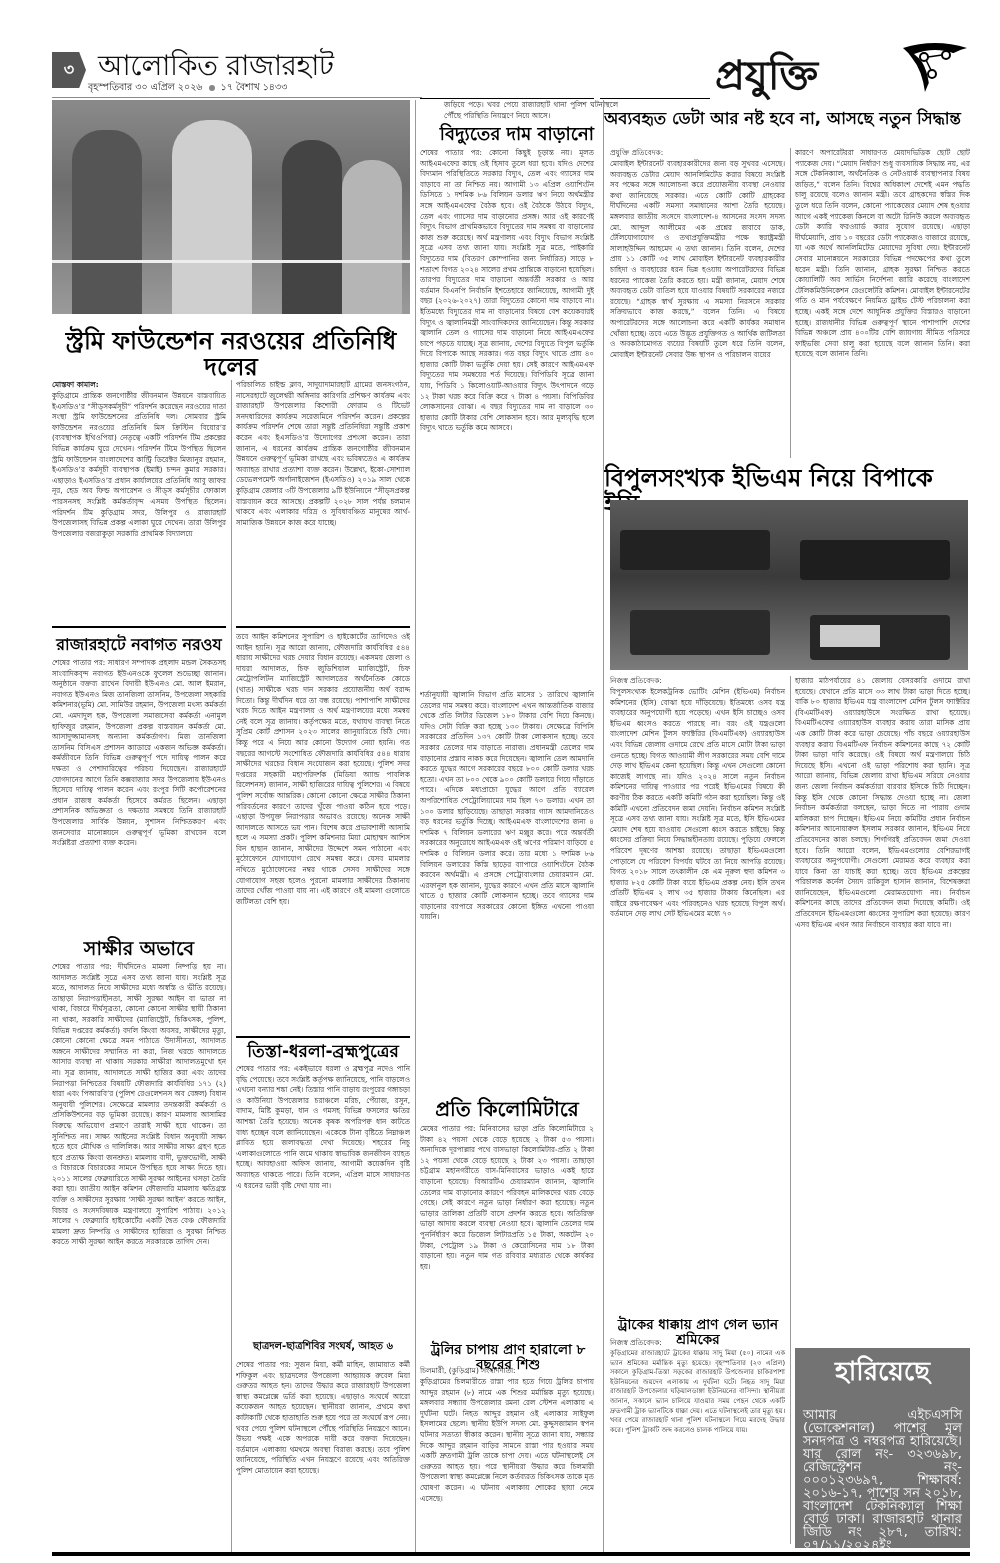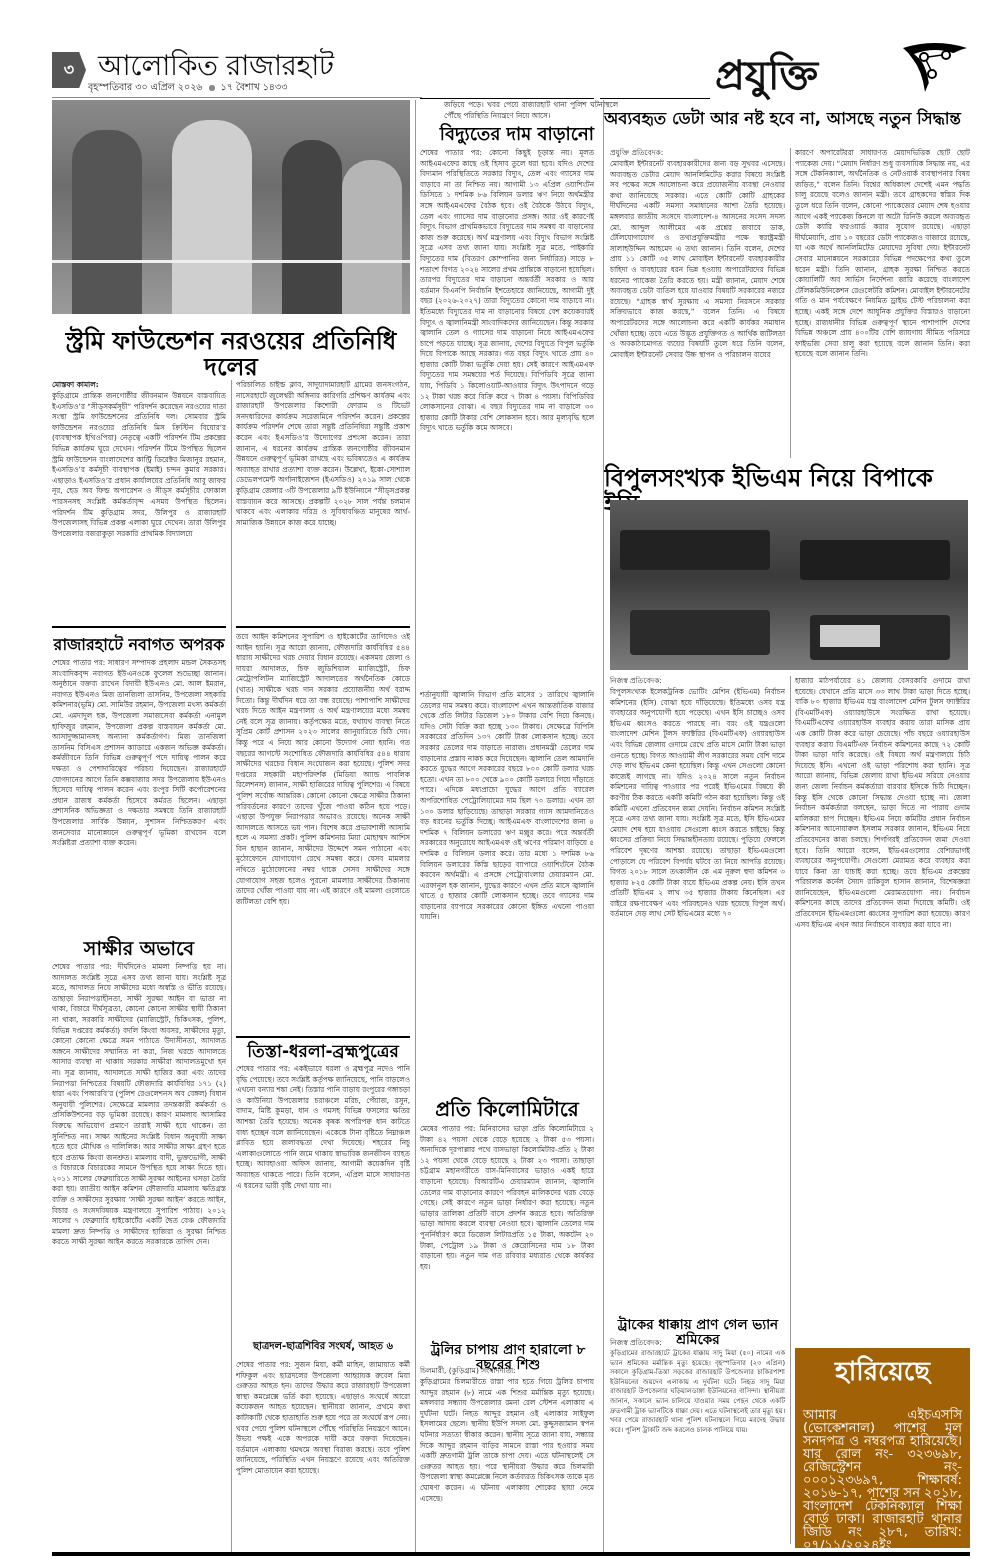--- a/index.html
+++ b/index.html
@@ -51,21 +51,21 @@
 </div>
 
 <div class="abs headline" style="left:52px;top:313px;width:358px;font-size:24px;margin-top:15px;">
   <div>স্ট্রমি ফাউন্ডেশন নরওয়ের প্রতিনিধি দলের</div>
 </div>
 <div class="abs byline" style="left:52px;top:380px;width:174px;font-weight:bold;">মোস্তফা কামাল:</div>
 <div class="abs body-text" style="left:52px;top:391px;width:174px;height:230px;">কুড়িগ্রামে প্রান্তিক জনগোষ্ঠীর জীবনমান উন্নয়নে বাস্তবায়িত ইএসডিও’র “সীড্সকর্মসূচী” পরিদর্শন করেছেন নরওয়ের দাতা সংস্থা স্ট্রমি ফাউন্ডেশনের প্রতিনিধি দল। সোমবার স্ট্রমি ফাউন্ডেশন নরওয়ের প্রতিনিধি মিস ক্রিস্টিন বিয়োর’র (ব্যবস্থাপক ইথিওপিয়া) নেতৃত্বে একটি পরিদর্শন টিম প্রকল্পের বিভিন্ন কার্যক্রম ঘুরে দেখেন। পরিদর্শন টিমে উপস্থিত ছিলেন স্ট্রমি ফাউন্ডেশন বাংলাদেশের কান্ট্রি ডিরেক্টর মিজানুর রহমান, ইএসডিও’র কর্মসূচী ব্যবস্থাপক (ইমাই) চন্দন কুমার সরকার। এছাড়াও ইএসডিও’র প্রধান কার্যালয়ের প্রতিনিধি আবু জাফর নূর, হেড অব ফিল্ড অপারেশন ও সীড্স কর্মসূচীর ফোকাল পারসনসহ সংশ্লিষ্ট কর্মকর্তাবৃন্দ এসময় উপস্থিত ছিলেন। পরিদর্শন টিম কুড়িগ্রাম সদর, উলিপুর ও রাজারহাট উপজেলাসহ বিভিন্ন প্রকল্প এলাকা ঘুরে দেখেন। তারা উলিপুর উপজেলার বজরাকুড়া সরকারি প্রাথমিক বিদ্যালয়ে</div>
 <div class="abs body-text" style="left:236px;top:380px;width:174px;height:241px;">পরিচালিত চাইল্ড ক্লাব, সাদুয়াদামারহাট গ্রামের জনসংগঠন, নাসেরহাটে জুলেশ্বরী অঙ্গিনার কারিগরি প্রশিক্ষণ কার্যক্রম এবং রাজারহাট উপজেলার কিশোরী ফোরাম ও টিভেট সনদধারিদের কার্যক্রম সরেজমিনে পরিদর্শন করেন। প্রকল্পের কার্যক্রম পরিদর্শন শেষে তারা সন্তুষ্ট প্রতিনিধিরা সন্তুষ্টি প্রকাশ করেন এবং ইএসডিও’র উদ্যোগের প্রশংসা করেন। তারা জানান, এ ধরনের কার্যক্রম প্রান্তিক জনগোষ্ঠীর জীবনমান উন্নয়নে গুরুত্বপূর্ণ ভূমিকা রাখছে এবং ভবিষ্যতেও এ কার্যক্রম অব্যাহত রাখার প্রত্যাশা ব্যক্ত করেন। উল্লেখ্য, ইকো-সোশ্যাল ডেভেলপমেন্ট অর্গানাইজেশন (ইএসডিও) ২০১৯ সাল থেকে কুড়িগ্রাম জেলার ৩টি উপজেলার ৯টি ইউনিয়নে “সীড্সপ্রকল্প বাস্তবায়ন করে আসছে। প্রকল্পটি ২০২৮ সাল পর্যন্ত চলমান থাকবে এবং এলাকার দরিদ্র ও সুবিধাবঞ্চিত মানুষের আর্থ-সামাজিক উন্নয়নে কাজ করে যাচ্ছে।</div>
 
 <div class="abs rule" style="left:52px;top:626px;width:174px;"></div>
-<div class="abs headline" style="left:52px;top:636px;width:174px;font-size:16px;">রাজারহাটে নবাগত অপরক</div>
+<div class="abs headline" style="left:52px;top:636px;width:174px;font-size:16px;">রাজারহাটে নবাগত নরওয</div>
 <div class="abs body-text" style="left:52px;top:658px;width:174px;height:275px;">শেষের পাতার পর: সাধারণ সম্পাদক প্রহলাদ মন্ডল সৈকতসহ সাংবাদিকবৃন্দ নবাগত ইউএনওকে ফুলেল শুভেচ্ছা জানান। অনুষ্ঠানে বক্তব্য রাখেন বিদায়ী ইউএনও মো. আল ইমরান, নবাগত ইউএনও মিজ তানজিলা তাসনিম, উপজেলা সহকারি কমিশনার(ভূমি) মো. সামিউর রহমান, উপজেলা মৎস্য কর্মকর্তা মো. এমদাদুল হক, উপজেলা সমাজসেবা কর্মকর্তা এনামুল হাফিজুর রহমান, উপজেলা প্রকল্প বাস্তবায়ন কর্মকর্তা মো. আসাদুজ্জামানসহ অন্যান্য কর্মকর্তাগণ। মিজ তানজিলা তাসনিম বিসিএস প্রশাসন ক্যাডারে একজন অভিজ্ঞ কর্মকর্তা। কর্মজীবনে তিনি বিভিন্ন গুরুত্বপূর্ণ পদে দায়িত্ব পালন করে দক্ষতা ও পেশাদারিত্বের পরিচয় দিয়েছেন। রাজারহাটে যোগদানের আগে তিনি কক্সবাজার সদর উপজেলায় ইউএনও হিসেবে দায়িত্ব পালন করেন এবং রংপুর সিটি কর্পোরেশনের প্রধান রাজস্ব কর্মকর্তা হিসেবে কর্মরত ছিলেন। এছাড়া প্রশাসনিক অভিজ্ঞতা ও দক্ষতার সমন্বয়ে তিনি রাজারহাট উপজেলার সার্বিক উন্নয়ন, সুশাসন নিশ্চিতকরণ এবং জনসেবার মানোন্নয়নে গুরুত্বপূর্ণ ভূমিকা রাখবেন বলে সংশ্লিষ্টরা প্রত্যাশা ব্যক্ত করেন।</div>
 
 <div class="abs headline" style="left:52px;top:938px;width:174px;font-size:19px;">সাক্ষীর অভাবে</div>
 <div class="abs body-text" style="left:52px;top:962px;width:174px;height:590px;">শেষের পাতার পর: দীর্ঘদিনেও মামলা নিষ্পত্তি হয় না। আদালত সংশ্লিষ্ট সূত্রে এসব তথ্য জানা যায়। সংশ্লিষ্ট সূত্র মতে, আদালত নিয়ে সাক্ষীদের মধ্যে অস্বস্তি ও ভীতি রয়েছে। তাছাড়া নিরাপত্তাহীনতা, সাক্ষী সুরক্ষা আইন বা ভাতা না থাকা, বিচারে দীর্ঘসূত্রতা, কোনো কোনো সাক্ষীর স্থায়ী ঠিকানা না থাকা, সরকারি সাক্ষীদের (ম্যাজিস্ট্রেট, চিকিৎসক, পুলিশ, বিভিন্ন দপ্তরের কর্মকর্তা) বদলি কিংবা অবসর, সাক্ষীদের মৃত্যু, কোনো কোনো ক্ষেত্রে সমন পাঠাতে উদাসীনতা, আদালত অঙ্গনে সাক্ষীদের সম্মানিত না করা, নিজ খরচে আদালতে আসার ব্যবস্থা না থাকায় সরকার সাক্ষীরা আদালতমুখো হন না। সূত্র জানায়, আদালতে সাক্ষী হাজির করা এবং তাদের নিরাপত্তা নিশ্চিতের বিষয়টি ফৌজদারি কার্যবিধির ১৭১ (২) ধারা এবং পিআরবি’র (পুলিশ রেগুলেশনস অব বেঙ্গল) বিধান অনুযায়ী পুলিশের। সেক্ষেত্রে মামলার তদন্তকারী কর্মকর্তা ও প্রসিকিউশনের বড় ভূমিকা রয়েছে। কারণ মামলায় আসামির বিরুদ্ধে অভিযোগ প্রমাণে তারাই সাক্ষী হয়ে থাকেন। তা সুনিশ্চিত নয়। সাক্ষ্য আইনের সংশ্লিষ্ট বিধান অনুযায়ী সাক্ষ্য হতে হবে মৌখিক ও দালিলিক। আর সাক্ষীর সাক্ষ্য গ্রহণ হতে হবে প্রত্যক্ষ কিংবা জনশ্রুত। মামলায় বাদী, ভুক্তভোগী, সাক্ষী ও বিচারকে বিচারকের সামনে উপস্থিত হয়ে সাক্ষ্য দিতে হয়। ২০১১ সালের ফেব্রুয়ারিতে সাক্ষী সুরক্ষা আইনের খসড়া তৈরি করা হয়। জাতীয় আইন কমিশন ফৌজদারি মামলায় ক্ষতিগ্রস্ত ব্যক্তি ও সাক্ষীদের সুরক্ষায় ‘সাক্ষী সুরক্ষা আইন’ করতে আইন, বিচার ও সংসদবিষয়ক মন্ত্রণালয়ে সুপারিশ পাঠায়। ২০১২ সালের ৭ ফেব্রুয়ারি হাইকোর্টের একটি দ্বৈত বেঞ্চ ফৌজদারি মামলা দ্রুত নিষ্পত্তি ও সাক্ষীদের হাজিরা ও সুরক্ষা নিশ্চিত করতে সাক্ষী সুরক্ষা আইন করতে সরকারকে তাগিদ দেন।</div>
 <div class="abs rule" style="left:236px;top:626px;width:174px;"></div>
 <div class="abs body-text" style="left:236px;top:632px;width:174px;height:402px;">তবে আইন কমিশনের সুপারিশ ও হাইকোর্টের তাগিদেও ওই আইন হয়নি। সূত্র আরো জানায়, ফৌজদারি কার্যবিধির ৫৪৪ ধারায় সাক্ষীদের খরচ দেয়ার বিধান রয়েছে। একসময় জেলা ও দায়রা আদালত, চিফ জুডিশিয়াল ম্যাজিস্ট্রেট, চিফ মেট্রোপলিটন ম্যাজিস্ট্রেট আদালতের অর্থনৈতিক কোডে (খাত) সাক্ষীকে খরচ দান সরকার প্রয়োজনীয় অর্থ বরাদ্দ দিতো। কিন্তু দীর্ঘদিন ধরে তা বন্ধ রয়েছে। পাশাপাশি সাক্ষীদের খরচ দিতে আইন মন্ত্রণালয় ও অর্থ মন্ত্রণালয়ের মধ্যে সমন্বয় নেই বলে সূত্র জানায়। কর্তৃপক্ষের মতে, যথাযথ ব্যবস্থা নিতে সুপ্রিম কোর্ট প্রশাসন ২০২৩ সালের জানুয়ারিতে চিঠি দেয়। কিন্তু পরে এ নিয়ে আর কোনো উদ্যোগ নেয়া হয়নি। গত বছরের আগস্টে সংশোধিত ফৌজদারি কার্যবিধির ৫৪৪ ধারায় সাক্ষীদের খরচের বিধান সংযোজন করা হয়েছে। পুলিশ সদর দপ্তরের সহকারী মহাপরিদর্শক (মিডিয়া অ্যান্ড পাবলিক রিলেশনস) জানান, সাক্ষী হাজিরের দায়িত্ব পুলিশের। এ বিষয়ে পুলিশ সর্বোচ্চ আন্তরিক। কোনো কোনো ক্ষেত্রে সাক্ষীর ঠিকানা পরিবর্তনের কারণে তাদের খুঁজে পাওয়া কঠিন হয়ে পড়ে। এছাড়া উপযুক্ত নিরাপত্তার অভাবও রয়েছে। অনেক সাক্ষী আদালতে আসতে ভয় পান। বিশেষ করে প্রভাবশালী আসামি হলে এ সমস্যা প্রকট। পুলিশ কমিশনার মিয়া মোহাম্মদ আশিস বিন হাছান জানান, সাক্ষীদের উদ্দেশে সমন পাঠানো এবং মুঠোফোনে যোগাযোগ রেখে সমন্বয় করে। যেসব মামলার নথিতে মুঠোফোনের নম্বর থাকে সেসব সাক্ষীদের সঙ্গে যোগাযোগ সহজ হলেও পুরনো মামলার সাক্ষীদের ঠিকানায় তাদের খোঁজ পাওয়া যায় না। এই কারণে ওই মামলা গুলোতে জটিলতা বেশি হয়।</div>
 
 <div class="abs rule" style="left:236px;top:1036px;width:174px;"></div>
 <div class="abs headline" style="left:236px;top:1042px;width:174px;font-size:17px;">তিস্তা-ধরলা-ব্রহ্মপুত্রের</div>
 <div class="abs body-text" style="left:236px;top:1064px;width:174px;height:270px;">শেষের পাতার পর: একইভাবে ধরলা ও ব্রহ্মপুত্র নদেও পানি বৃদ্ধি পেয়েছে। তবে সংশ্লিষ্ট কর্তৃপক্ষ জানিয়েছে, পানি বাড়লেও এখনো বন্যার শঙ্কা নেই। তিস্তার পানি বাড়ায় রংপুরের গঙ্গাচড়া ও কাউনিয়া উপজেলার চরাঞ্চলে মরিচ, পেঁয়াজ, রসুন, বাদাম, মিষ্টি কুমড়া, ধান ও গমসহ বিভিন্ন ফসলের ক্ষতির আশঙ্কা তৈরি হয়েছে। অনেক কৃষক অপরিপক্ব ধান কাটতে বাধ্য হচ্ছেন বলে জানিয়েছেন। একেকে টানা বৃষ্টিতে নিম্নাঞ্চল প্লাবিত হয়ে জলাবদ্ধতা দেখা দিয়েছে। শহরের নিচু এলাকাগুলোতে পানি জমে থাকায় স্বাভাবিক জনজীবন ব্যাহত হচ্ছে। আবহাওয়া অফিস জানায়, আগামী কয়েকদিন বৃষ্টি অব্যাহত থাকতে পারে। তিনি বলেন, এপ্রিল মাসে সাধারণত এ ধরনের ভারী বৃষ্টি দেখা যায় না।</div>
@@ -101,21 +101,21 @@
   <div style="position:absolute;left:210px;top:125px;width:60px;height:22px;background:#ccc;"></div>
 </div>
 <div class="abs byline" style="left:610px;top:676px;width:175px;">নিজস্ব প্রতিবেদক:</div>
 <div class="abs body-text" style="left:610px;top:687px;width:175px;height:612px;">বিপুলসংখ্যক ইলেকট্রনিক ভোটিং মেশিন (ইভিএম) নির্বাচন কমিশনের (ইসি) বোঝা হয়ে দাঁড়িয়েছে। ইতিমধ্যে ওসব যন্ত্র ব্যবহারের অনুপযোগী হয়ে পড়েছে। এখন ইসি চাচ্ছেও ওসব ইভিএম ধ্বংসও করতে পারছে না। বরং ওই যন্ত্রগুলো বাংলাদেশ মেশিন টুলস ফ্যাক্টরির (বিএমটিএফ) ওয়্যারহাউস এবং বিভিন্ন জেলায় গুদামে রেখে প্রতি মাসে মোটা টাকা ভাড়া গুনতে হচ্ছে। বিগত আওয়ামী লীগ সরকারের সময় বেশি দামে দেড় লাখ ইভিএম কেনা হয়েছিল। কিন্তু এখন সেগুলো কোনো কাজেই লাগছে না। যদিও ২০২৪ সালে নতুন নির্বাচন কমিশনের দায়িত্ব পাওয়ার পর পরেই ইভিএমের বিষয়ে কী করণীয় ঠিক করতে একটি কমিটি গঠন করা হয়েছিল। কিন্তু ওই কমিটি এখনো প্রতিবেদন জমা দেয়নি। নির্বাচন কমিশন সংশ্লিষ্ট সূত্রে এসব তথ্য জানা যায়। সংশ্লিষ্ট সূত্র মতে, ইসি ইভিএমের মেয়াদ শেষ হয়ে যাওয়ায় সেগুলো ধ্বংস করতে চাইছে। কিন্তু ধ্বংসের প্রক্রিয়া নিয়ে সিদ্ধান্তহীনতায় রয়েছে। পুড়িয়ে ফেললে পরিবেশ দূষণের আশঙ্কা রয়েছে। তাছাড়া ইভিএমগুলো পোড়ালে যে পরিবেশ বিপর্যয় ঘটবে তা নিয়ে আপত্তি রয়েছে। বিগত ২০১৮ সালে তৎকালীন কে এম নূরুল হুদা কমিশন ৩ হাজার ৮২৫ কোটি টাকা ব্যয়ে ইভিএম প্রকল্প নেয়। ইসি তখন প্রতিটি ইভিএম ২ লাখ ৩৫ হাজার টাকায় কিনেছিল। এর বাইরে রক্ষণাবেক্ষণ এবং পরিবহনেও খরচ হয়েছে বিপুল অর্থ। বর্তমানে দেড় লাখ সেট ইভিএমের মধ্যে ৭০</div>
 <div class="abs body-text" style="left:795px;top:676px;width:175px;height:668px;">হাজার মাঠপর্যায়ের ৪১ জেলায় বেসরকারি গুদামে রাখা হয়েছে। যেখানে প্রতি মাসে ৩৩ লাখ টাকা ভাড়া দিতে হচ্ছে। বাকি ৮০ হাজার ইভিএম যন্ত্র বাংলাদেশ মেশিন টুলস ফ্যাক্টরির (বিএমটিএফ) ওয়্যারহাউসে সংরক্ষিত রাখা হয়েছে। বিএমটিএফের ওয়্যারহাউস ব্যবহার করায় তারা মাসিক প্রায় এক কোটি টাকা করে ভাড়া চেয়েছে। পাঁচ বছরে ওয়্যারহাউস ব্যবহার করায় বিএমটিএফ নির্বাচন কমিশনের কাছে ৭২ কোটি টাকা ভাড়া দাবি করেছে। ওই বিষয়ে অর্থ মন্ত্রণালয়ে চিঠি দিয়েছে ইসি। এখনো ওই ভাড়া পরিশোধ করা হয়নি। সূত্র আরো জানায়, বিভিন্ন জেলায় রাখা ইভিএম সরিয়ে নেওয়ার জন্য জেলা নির্বাচন কর্মকর্তারা বারবার ইসিকে চিঠি দিচ্ছেন। কিন্তু ইসি থেকে কোনো সিদ্ধান্ত দেওয়া হচ্ছে না। জেলা নির্বাচন কর্মকর্তারা বলছেন, ভাড়া দিতে না পারায় গুদাম মালিকরা চাপ দিচ্ছেন। ইভিএম নিয়ে কমিটির প্রধান নির্বাচন কমিশনার আনোয়ারুল ইসলাম সরকার জানান, ইভিএম নিয়ে প্রতিবেদনের কাজ চলছে। শিগগিরই প্রতিবেদন জমা দেওয়া হবে। তিনি আরো বলেন, ইভিএমগুলোর বেশিরভাগই ব্যবহারের অনুপযোগী। সেগুলো মেরামত করে ব্যবহার করা যাবে কিনা তা যাচাই করা হচ্ছে। তবে ইভিএম প্রকল্পের পরিচালক কর্নেল সৈয়দ রাকিবুল হাসান জানান, বিশেষজ্ঞরা জানিয়েছেন, ইভিএমগুলো মেরামতযোগ্য নয়। নির্বাচন কমিশনের কাছে তাদের প্রতিবেদন জমা দিয়েছে কমিটি। ওই প্রতিবেদনে ইভিএমগুলো ধ্বংসের সুপারিশ করা হয়েছে। কারণ এসব ইভিএম এখন আর নির্বাচনে ব্যবহার করা যাবে না।</div>
 
 <div class="abs headline" style="left:606px;top:1317px;width:184px;font-size:13.5px;">ট্রাকের ধাক্কায় প্রাণ গেল ভ্যান শ্রমিকের</div>
 <div class="abs byline" style="left:610px;top:1338px;width:175px;">নিজস্ব প্রতিবেদক:</div>
 <div class="abs body-text" style="left:610px;top:1349px;width:175px;height:203px;font-size:6.6px;line-height:9.6px;">কুড়িগ্রামের রাজারহাটে ট্রাকের ধাক্কায় সাদু মিয়া (৫০) নামের এক ভ্যান শ্রমিকের মর্মান্তিক মৃত্যু হয়েছে। বৃহস্পতিবার (২৩ এপ্রিল) সকালে কুড়িগ্রাম-তিস্তা সড়কের রাজারহাট উপজেলার চাকিরপাশা ইউনিয়নের জয়দেব এলাকায় এ দুর্ঘটনা ঘটে। নিহত সাদু মিয়া রাজারহাট উপজেলার ঘড়িয়ালডাঙ্গা ইউনিয়নের বাসিন্দা। স্থানীয়রা জানান, সকালে ভ্যান চালিয়ে যাওয়ার সময় পেছন থেকে একটি দ্রুতগামী ট্রাক ভ্যানটিকে ধাক্কা দেয়। এতে ঘটনাস্থলেই তার মৃত্যু হয়। খবর পেয়ে রাজারহাট থানা পুলিশ ঘটনাস্থলে গিয়ে মরদেহ উদ্ধার করে। পুলিশ ট্রাকটি জব্দ করলেও চালক পালিয়ে যায়।</div>
 
-<div class="abs" style="left:795px;top:1348px;width:175px;height:200px;background:#a16207;color:#fff;padding:6px 8px;">
+<div class="abs" style="left:795px;top:1348px;width:175px;height:200px;background:#737373;color:#fff;padding:6px 8px;">
   <div style="text-align:center;font-size:26px;font-weight:bold;font-family:'DejaVu Serif',serif;line-height:34px;">হারিয়েছে</div>
   <div style="font-size:13px;line-height:13px;text-align:justify;margin-top:20px;">আমার এইচএসসি (ভোকেশনাল) পাশের মূল সনদপত্র ও নম্বরপত্র হারিয়েছে। যার রোল নং- ৩২৩৬৯৮, রেজিস্ট্রেশন নং- ০০০১২৩৬৯৭, শিক্ষাবর্ষ: ২০১৬-১৭, পাশের সন ২০১৮, বাংলাদেশ টেকনিক্যাল শিক্ষা বোর্ড ঢাকা। রাজারহাট থানার জিডি নং ২৮৭, তারিখ: ০৭/১১/২০২৪ইং</div>
   <div style="font-size:8.2px;margin-top:12px;">- মো: নাজমুল হাসান</div>
 </div>
 
 <div class="abs vrule" style="left:415px;top:100px;height:1452px;"></div>
 <div class="abs vrule" style="left:603px;top:100px;height:1452px;"></div>
 <div class="abs vrule" style="left:790px;top:148px;height:310px;"></div>
 <div class="abs vrule" style="left:790px;top:676px;height:868px;"></div>
 <div class="abs vrule" style="left:231px;top:380px;height:1172px;"></div>

